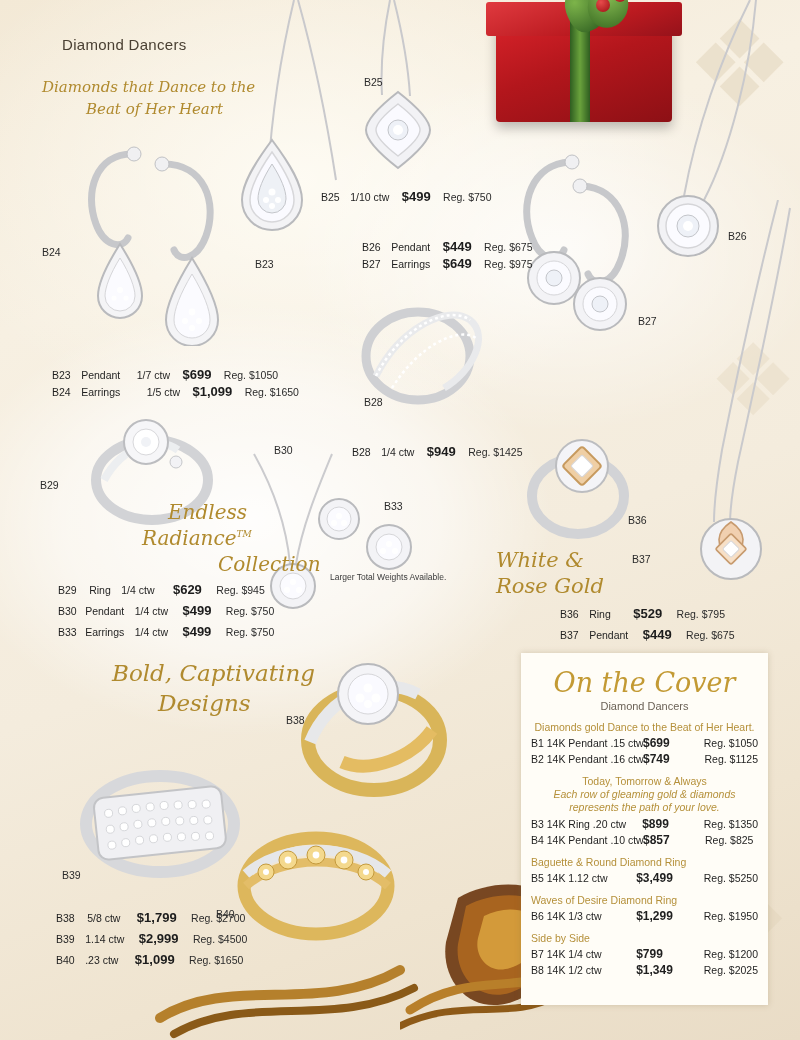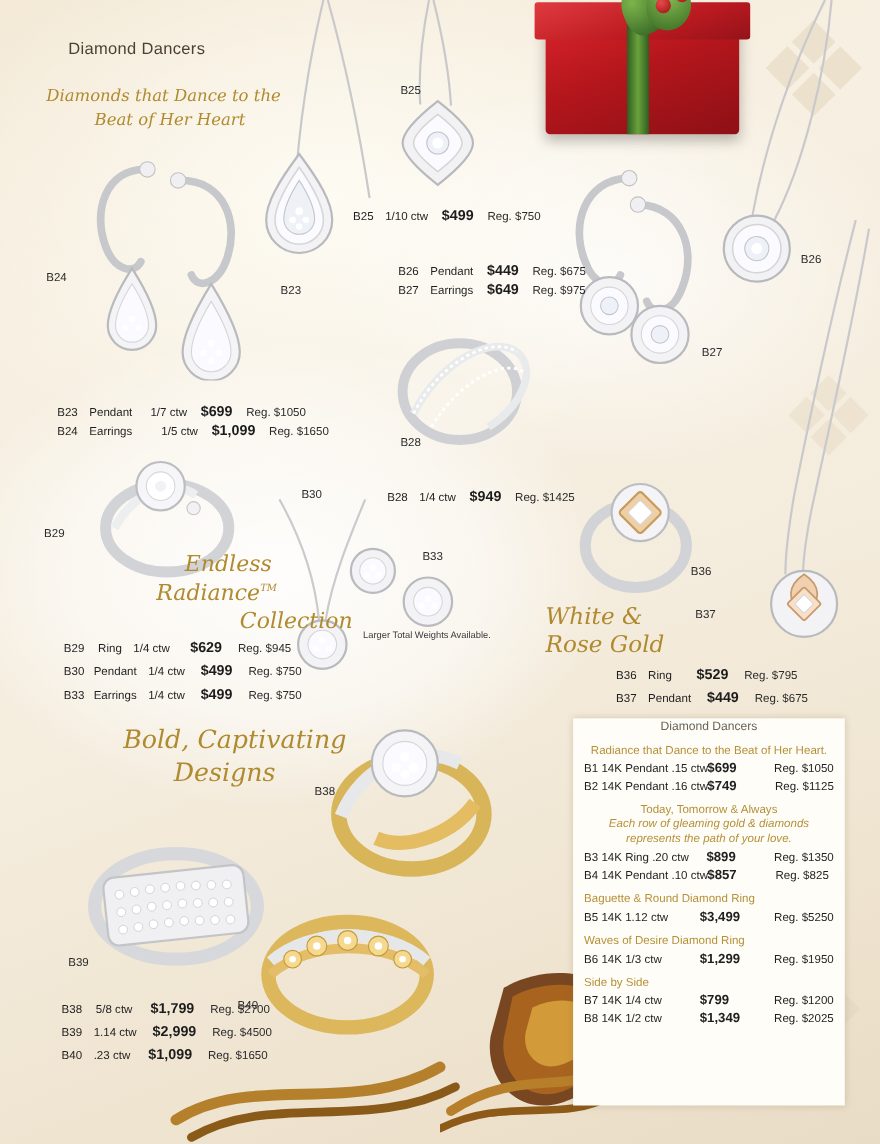--- a/index.html
+++ b/index.html
@@ -507,24 +507,25 @@
     <span class="reg" style="margin-left:10px;">Reg. $4500</span>
   </div>
   <div class="txt" style="left:56px;top:950px;">
     <span class="tag">B40</span>
     <span class="tag" style="margin-left:6px;">.23 ctw</span>
     <span class="price" style="margin-left:12px;">$1,099</span>
     <span class="reg" style="margin-left:10px;">Reg. $1650</span>
   </div>
 
   <div id="cover-panel">
+    <div class="ttl">On the Cover</div>
     <div class="sub">Diamond Dancers</div>
 
     <div class="cv-group">
-      <div class="cv-head">Radiance that Dance to the Beat of Her Heart.</div>
+      <div class="cv-head">Diamonds gold Dance to the Beat of Her Heart.</div>
       <div class="cv-row">
         <span class="c1">B1  14K Pendant  .15 ctw</span>
         <span class="c2">$699</span>
         <span class="c3">Reg. $1050</span>
       </div>
       <div class="cv-row">
         <span class="c1">B2  14K Pendant  .16 ctw</span>
         <span class="c2">$749</span>
         <span class="c3">Reg. $1125</span>
       </div>

